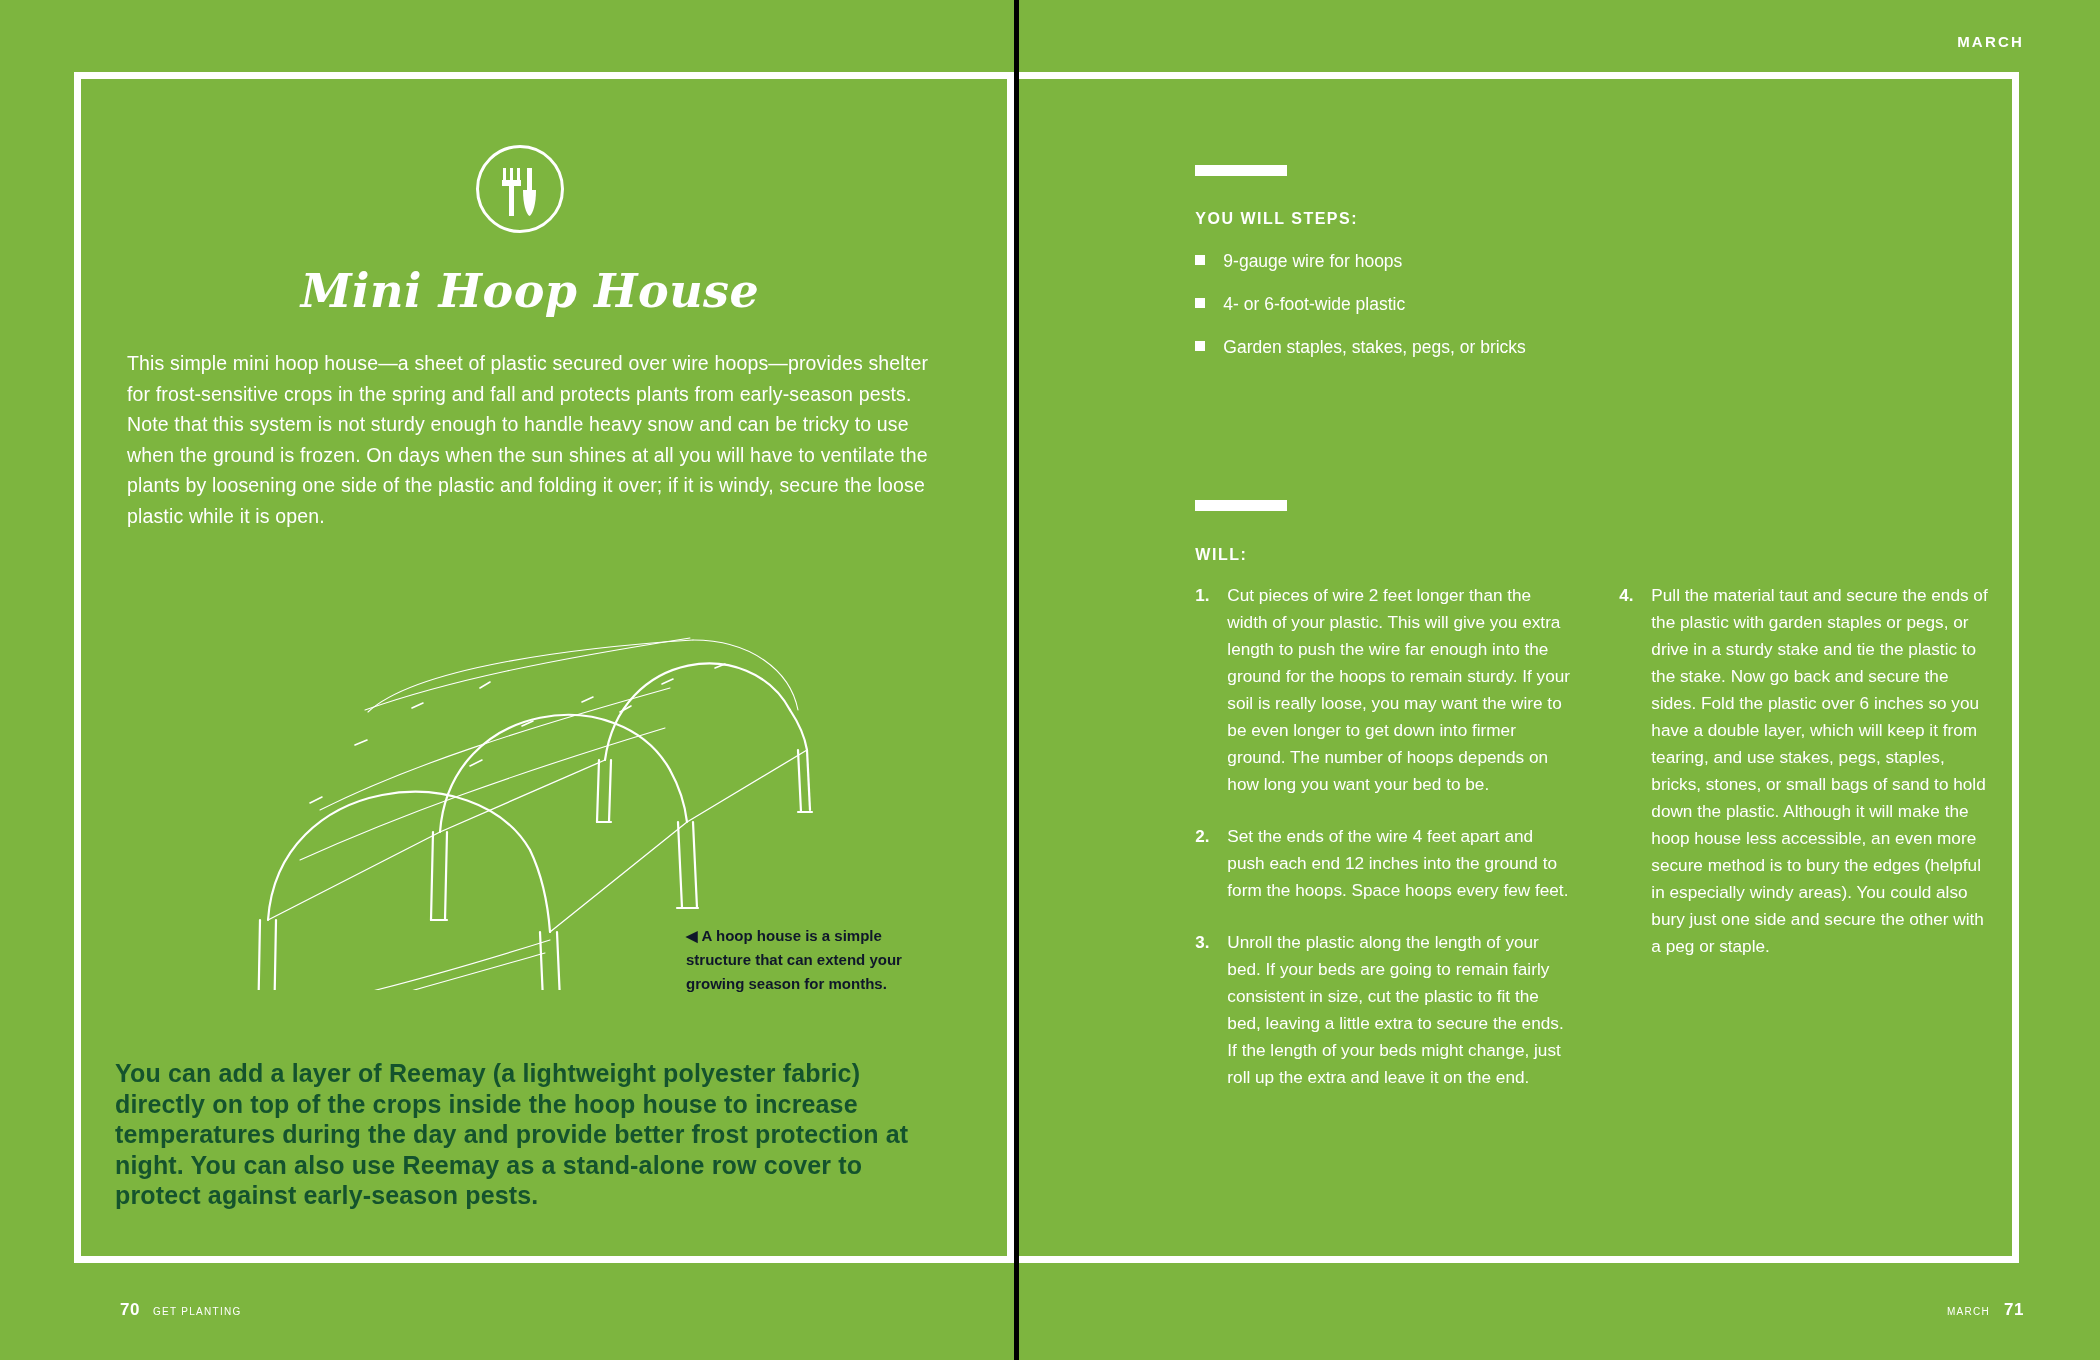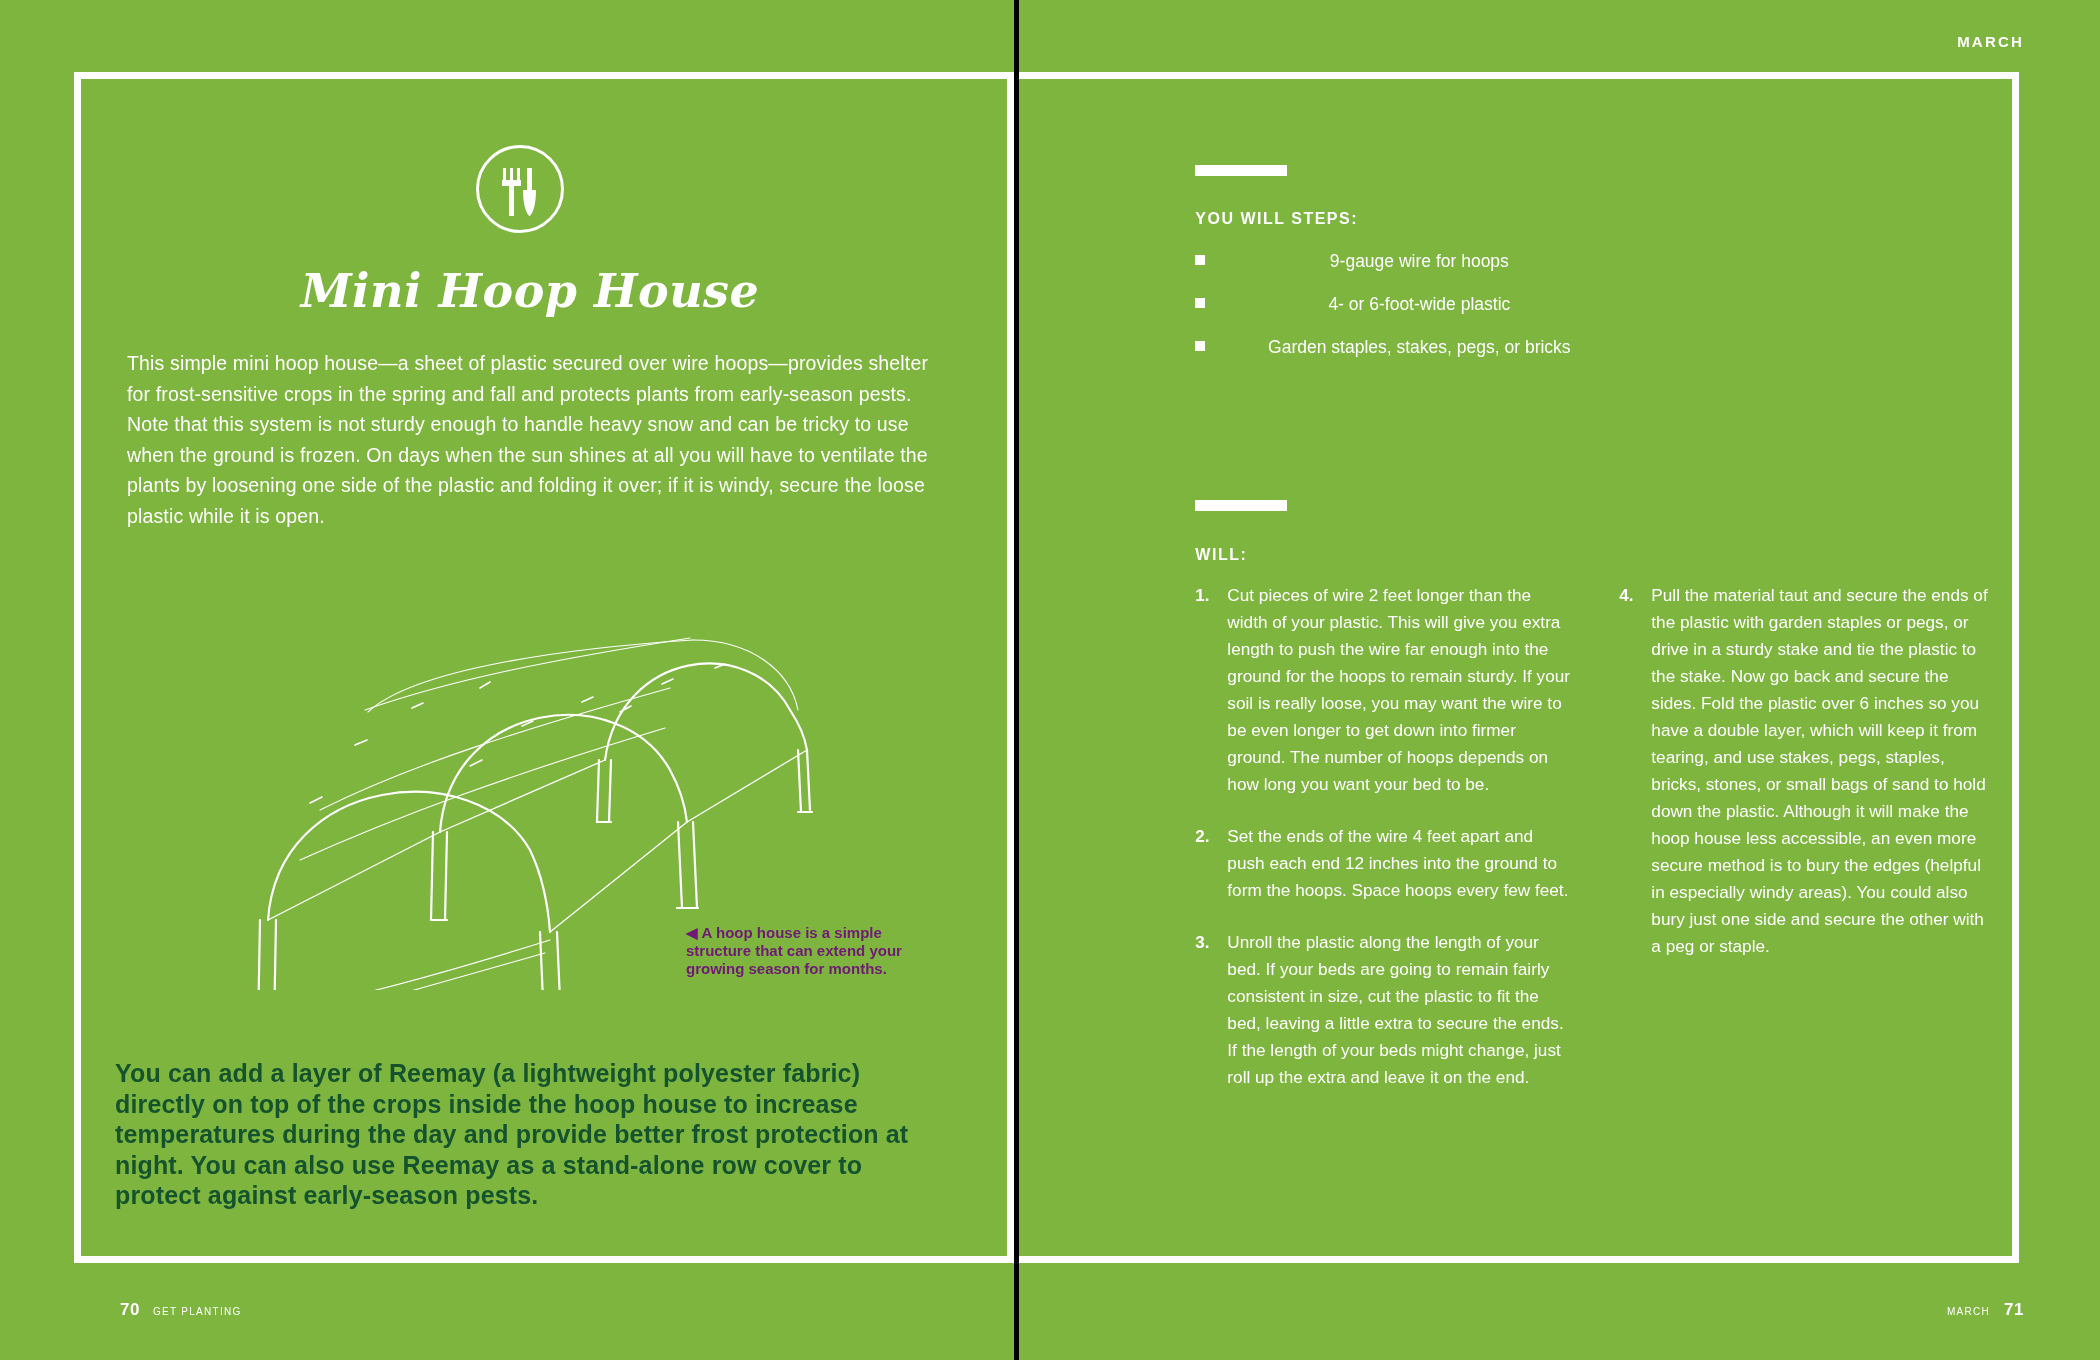--- a/index.html
+++ b/index.html
@@ -94,24 +94,24 @@
     top: 560px;
     width: 760px;
     height: 430px;
   }
 
   .caption {
     position: absolute;
     left: 686px;
     top: 924px;
     width: 260px;
-    color: #701a75;
+    color: #0f172a;
     font-size: 15px;
     font-weight: bold;
-    line-height: 18px;
+    line-height: 24px;
   }
   .caption .arrow { margin-right: 4px; }
 
   .outro-para {
     position: absolute;
     left: 115px;
     top: 1058px;
     width: 815px;
     color: #14532d;
     font-size: 25px;
@@ -181,21 +181,20 @@
   .sec-head-steps { top: 546px; }
 
   .need-list {
     position: absolute;
     left: 176px;
     top: 248px;
     width: 420px;
     margin: 0;
     padding: 0;
     list-style: none;
-    text-align: center;
   }
   .need-list li {
     position: relative;
     padding-left: 28px;
     margin-bottom: 17px;
     color: #ffffff;
     font-size: 17.5px;
     line-height: 26px;
   }
   .need-list li .sq {

